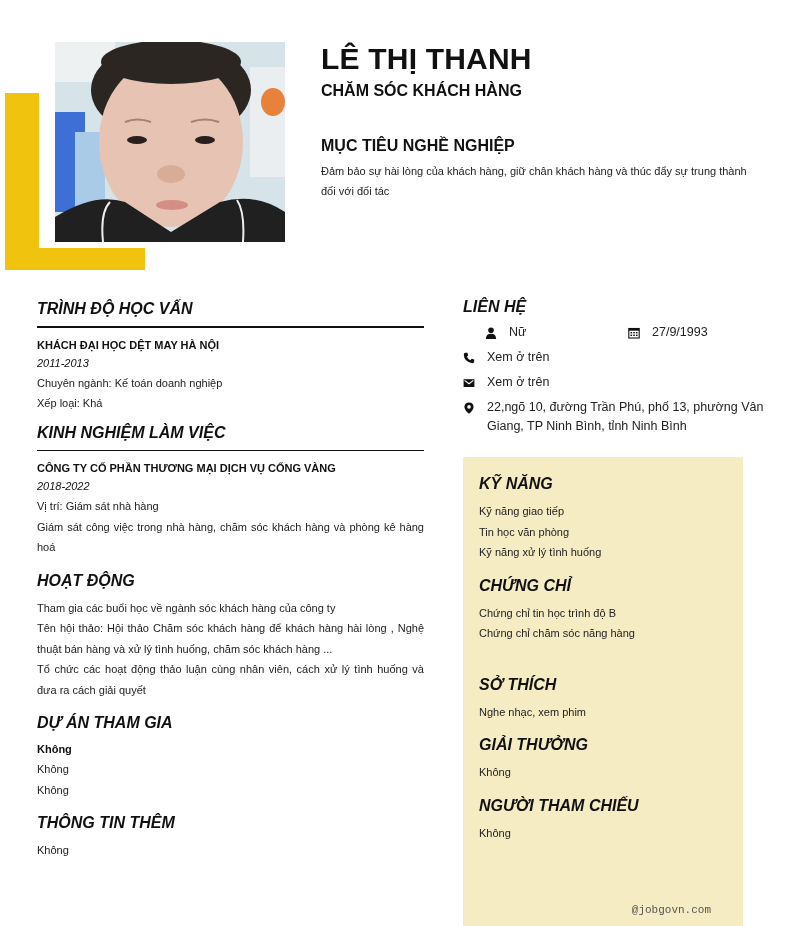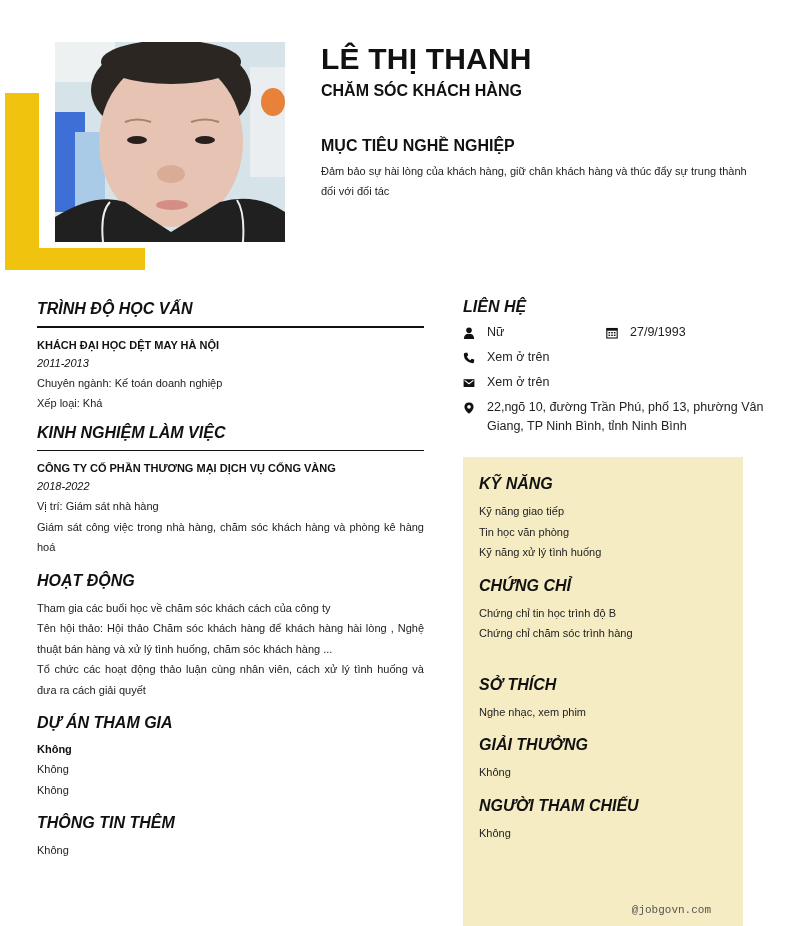--- a/index.html
+++ b/index.html
@@ -28,21 +28,21 @@
   .bold-line { font-size: 11px; font-weight: 700; line-height: 19px; }
 
   .sec-edu { margin-bottom: 8px; }
   .sec-exp { margin-bottom: 12px; }
   .sec-act { margin-bottom: 12px; }
   .sec-act .sec-title, .sec-proj .sec-title, .sec-extra .sec-title { margin-bottom: 6px; }
   .sec-proj { margin-bottom: 12px; }
 
   .contact { position: absolute; left: 463px; top: 296px; width: 330px; }
   .contact .sec-title { margin-bottom: 5px; }
-  .contact-row { display: flex; align-items: flex-start; font-size: 12.5px; line-height: 19px; margin-bottom: 6px; color: #222; }
+  .contact-row { display: flex; align-items: flex-start; font-size: 12.5px; line-height: 19px; margin-bottom: 6px; color: #222; justify-content: center; }
   .contact-icon { width: 24px; flex: none; display: flex; align-items: center; height: 19px; }
   .contact-icon svg { width: 12px; height: 12px; }
   .contact-text { flex: 1; }
   .contact-split { display: flex; }
   .contact-split .half { display: flex; width: 143px; }
 
   .side-panel { position: absolute; left: 463px; top: 457px; width: 280px; height: 469px; background: #f5ecc4; padding: 16px 16px 0 16px; }
   .side-panel .sec-title { margin-bottom: 6px; }
   .side-line { font-size: 11px; line-height: 20.5px; color: #222; }
   .side-sec { margin-bottom: 12px; }
@@ -97,21 +97,21 @@
     <div class="sec-title">KINH NGHIỆM LÀM VIỆC</div>
     <div class="divider"></div>
     <div class="item-title">CÔNG TY CỐ PHẦN THƯƠNG MẠI DỊCH VỤ CỐNG VÀNG</div>
     <div class="item-date">2018-2022</div>
     <div class="line">Vị trí: Giám sát nhà hàng</div>
     <div class="line justify">Giám sát công việc trong nhà hàng, chăm sóc khách hàng và phòng kê hàng hoá</div>
   </section>
 
   <section class="sec-act">
     <div class="sec-title">HOẠT ĐỘNG</div>
-    <div class="line justify">Tham gia các buổi học về chăm sóc khách cách của công ty</div>
+    <div class="line justify">Tham gia các buổi học về ngành sóc khách hàng của công ty</div>
     <div class="line justify">Tên hội thảo: Hội thảo Chăm sóc khách hàng để khách hàng hài lòng , Nghệ thuật bán hàng và xử lý tình huống, chăm sóc khách hàng ...</div>
     <div class="line justify">Tổ chức các hoạt động thảo luận cùng nhân viên, cách xử lý tình huống và đưa ra cách giải quyết</div>
   </section>
 
   <section class="sec-proj">
     <div class="sec-title">DỰ ÁN THAM GIA</div>
     <div class="bold-line">Không</div>
     <div class="line">Không</div>
     <div class="line">Không</div>
   </section>
@@ -186,21 +186,21 @@
   <section class="side-sec">
     <div class="sec-title">KỸ NĂNG</div>
     <div class="side-line">Kỹ năng giao tiếp</div>
     <div class="side-line">Tin học văn phòng</div>
     <div class="side-line">Kỹ năng xử lý tình huống</div>
   </section>
 
   <section class="side-sec gap-large">
     <div class="sec-title">CHỨNG CHỈ</div>
     <div class="side-line">Chứng chỉ tin học trình độ B</div>
-    <div class="side-line">Chứng chỉ chăm sóc trình hàng</div>
+    <div class="side-line">Chứng chỉ chăm sóc năng hàng</div>
   </section>
 
   <section class="side-sec">
     <div class="sec-title">SỞ THÍCH</div>
     <div class="side-line">Nghe nhạc, xem phim</div>
   </section>
 
   <section class="side-sec">
     <div class="sec-title">GIẢI THƯỞNG</div>
     <div class="side-line">Không</div>

